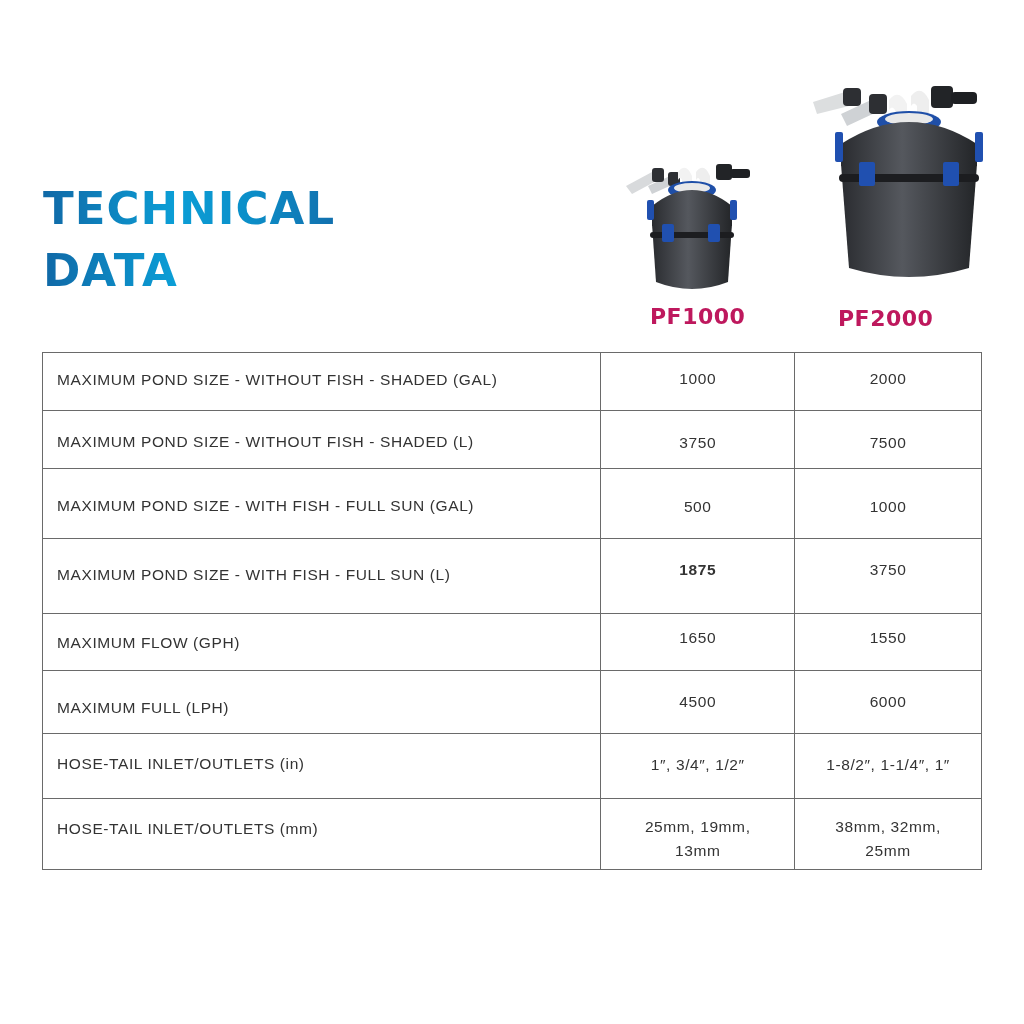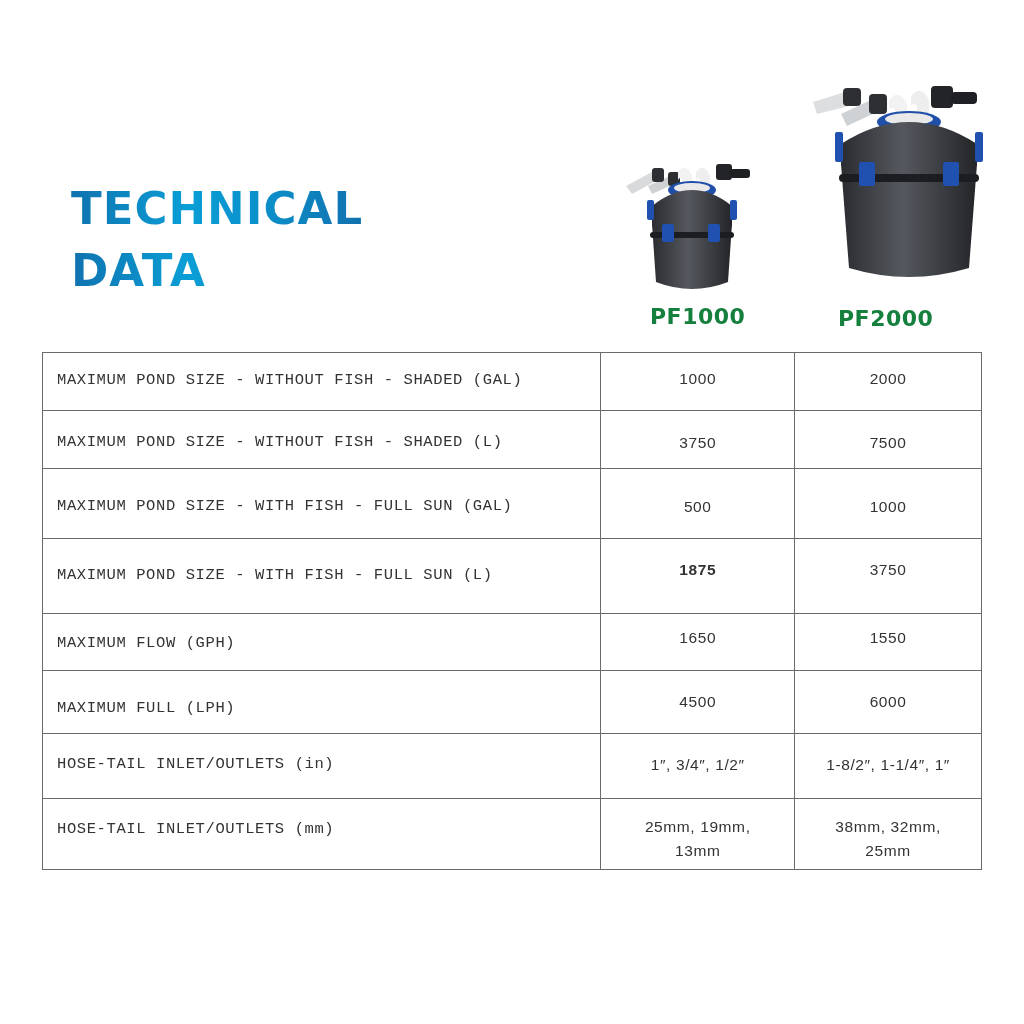--- a/index.html
+++ b/index.html
@@ -9,38 +9,38 @@
     }
     .page { position: relative; width: 1024px; height: 1024px; }
 
     .title {
       position: absolute; left: 43px; top: 178px;
       font-family: "DejaVu Sans", "Liberation Sans", sans-serif;
       font-weight: bold; font-size: 45px; line-height: 62px; letter-spacing: 1px;
       background: linear-gradient(90deg, #1068a6 0%, #0b9ed6 45%, #0b8fc9 70%, #1270ae 100%);
       -webkit-background-clip: text; background-clip: text; color: transparent;
     }
-    .title .line { display: block; white-space: nowrap; margin-left: 28px; }
+    .title .line { display: block; white-space: nowrap; }
 
     .product { position: absolute; text-align: center; }
     .product-label {
       position: absolute; font-family: "DejaVu Sans", "Liberation Sans", sans-serif;
-      font-weight: bold; font-size: 22px; color: #15803d; letter-spacing: 0.5px;
+      font-weight: bold; font-size: 22px; color: #be185d; letter-spacing: 0.5px;
       white-space: nowrap;
     }
 
     .spec-table {
       position: absolute; left: 42px; top: 352px; width: 940px;
       border-collapse: collapse; border: 1.5px solid #555;
     }
     .spec-table td {
       border: 1.5px solid #6a6a6a; color: #333;
       font-size: 15.5px; letter-spacing: 0.6px; vertical-align: top;
     }
-    .spec-table td.label { width: 559px; padding-left: 14px; font-family: Liberation Mono, monospace; }
+    .spec-table td.label { width: 559px; padding-left: 14px; }
     .spec-table td.val { width: 194px; text-align: center; line-height: 24px; }
     .spec-table td.val2 { width: 187px; text-align: center; line-height: 24px; }
   </style>
 </head>
 <body>
 
 <div class="page">
 
   <h1 class="title">
     <span class="line">TECHNICAL</span>

